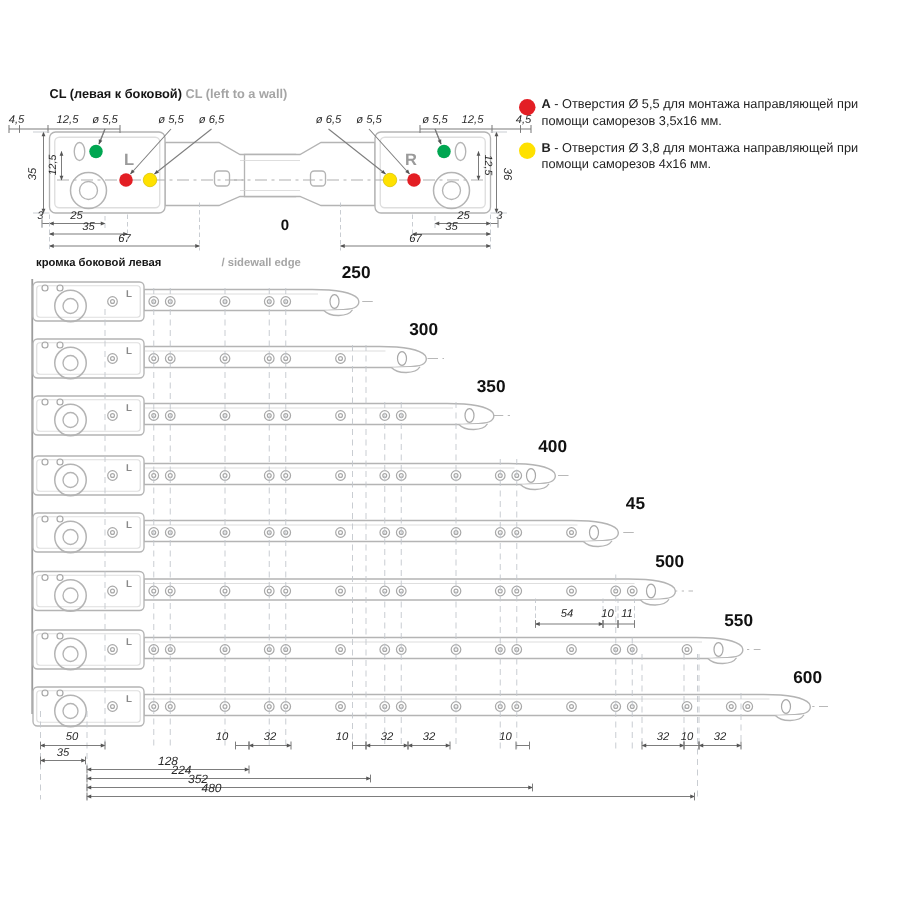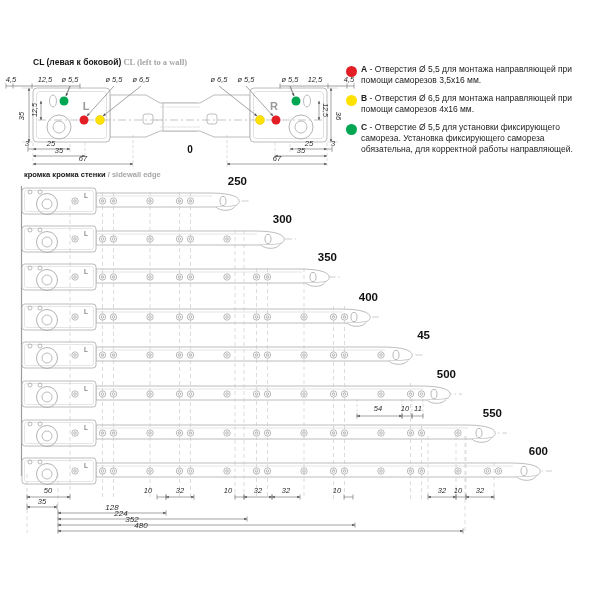--- a/index.html
+++ b/index.html
@@ -1,27 +1,27 @@
 <!DOCTYPE html>
 <html><head>
 <meta charset="utf-8">
 <style>
   html,body{margin:0;padding:0;background:#fff;}
   .stage{position:relative;width:600px;height:600px;background:#fff;overflow:hidden;
          font-family:"Liberation Sans",sans-serif;}
   .stage svg{position:absolute;left:0;top:0;}
   .dia-title{position:absolute;font-size:8.5px;font-weight:bold;color:#151515;white-space:nowrap;letter-spacing:0;}
-  .dia-title .gray{color:#a5a5a5;font-family:Liberation Serif, serif;}
+  .dia-title .gray{color:#a5a5a5;}
   .legend{position:absolute;left:346px;top:64px;width:252px;}
   .legend-item{display:flex;gap:4px;margin-bottom:7px;}
   .legend-dot{width:11px;height:11px;border-radius:50%;flex:0 0 11px;margin-top:2px;}
   .legend-text{font-size:8.5px;line-height:11px;color:#222;width:228px;}
   .legend-text b{font-weight:bold;}
   .edge-label{position:absolute;left:24px;top:170px;font-size:7.5px;font-weight:bold;color:#151515;white-space:nowrap;}
-  .edge-label .gray{color:#a5a5a5;}
+  .edge-label .gray{color:#a5a5a5;padding-left:38px;}
 </style>
 </head>
 <body>
 
 <div class="stage">
 
   <svg id="scene" width="600" height="600" viewBox="0 0 600 600">
       <defs>
         <marker id="ar" viewBox="0 0 10 10" refX="9" refY="5" markerWidth="6.5" markerHeight="4.5" orient="auto-start-reverse">
           <path d="M0,1 L10,5 L0,9 Z" fill="#555"></path>
@@ -555,25 +555,21 @@
     <span>CL (левая к боковой)</span><span class="gray"> CL (left to a wall)</span>
   </div>
 
   <div class="legend">
     <div class="legend-item">
       <span class="legend-dot" style="background: rgb(227, 30, 36);"></span>
       <span class="legend-text"><b>A</b> <span>- Отверстия Ø 5,5 для монтажа направляющей при помощи саморезов 3,5x16 мм.</span></span>
     </div>
     <div class="legend-item">
       <span class="legend-dot" style="background: rgb(255, 225, 0);"></span>
-      <span class="legend-text"><b>B</b> <span>- Отверстия Ø 6,5 для монтажа направляющей при помощи саморезов 4x16 мм.</span></span>
-    </div>
-    <div class="legend-item">
-      <span class="legend-dot" style="background: rgb(0, 166, 81);"></span>
-      <span class="legend-text"><b>C</b> <span>- Отверстие Ø 5,5 для установки фиксирующего самореза. Установка фиксирующего самореза обязательна, для корректной работы направляющей.</span></span>
+      <span class="legend-text"><b>B</b> <span>- Отверстия Ø 3,8 для монтажа направляющей при помощи саморезов 4x16 мм.</span></span>
     </div>
   </div>
 
   <div class="edge-label">
-    <span>кромка кромка стенки</span><span class="gray"> / sidewall edge</span>
+    <span>кромка боковой левая</span><span class="gray"> / sidewall edge</span>
   </div>
 
 </div>
 
 </body></html>

